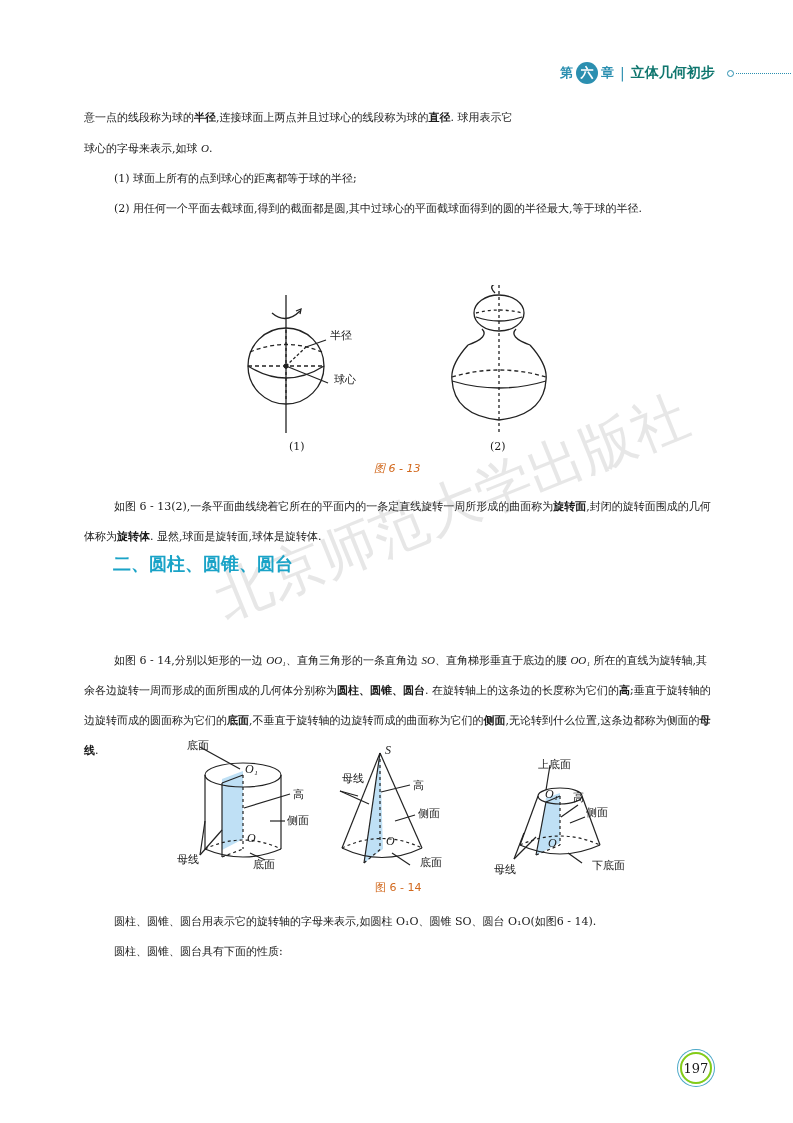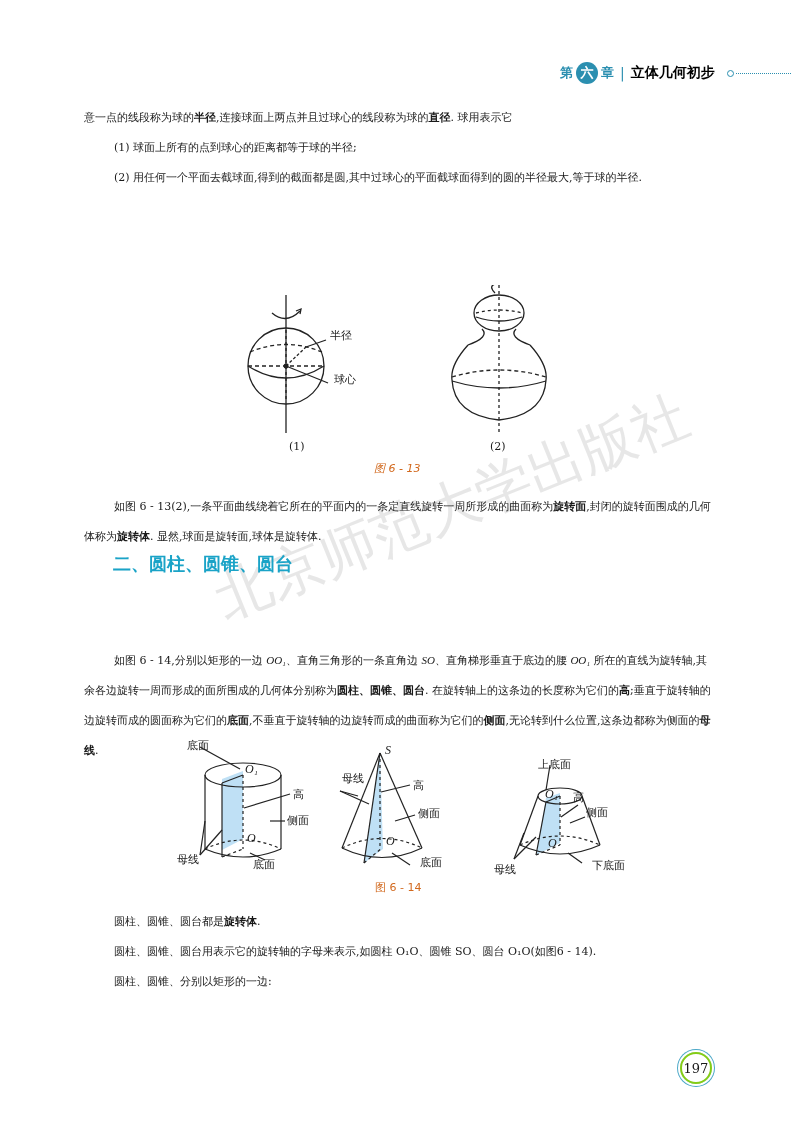--- a/index.html
+++ b/index.html
@@ -1,21 +1,21 @@
 <!DOCTYPE html>
 <html><head>
 <meta charset="utf-8">
 <style>
   html,body{margin:0;padding:0;background:#fff;}
   body{width:793px;height:1123px;position:relative;overflow:hidden;font-family:"DejaVu Serif","Liberation Serif",serif;color:#1a1a1a;}
   .header{position:absolute;top:62px;left:560px;display:flex;align-items:center;font-family:"DejaVu Sans","Liberation Sans",sans-serif;font-weight:bold;}
   .hdr-di,.hdr-zhang{color:#2b8fb0;font-size:13px;}
   .hdr-circle{width:22px;height:22px;border-radius:50%;background:#2b8fb0;color:#fff;font-size:13px;display:flex;align-items:center;justify-content:center;margin:0 3px;}
   .hdr-sep{color:#2b8fb0;margin:0 6px;font-weight:normal;font-size:14px;}
-  .hdr-title{color:#000000;font-size:14px;}
+  .hdr-title{color:#0f766e;font-size:14px;}
   .hdr-dot{width:5px;height:5px;border:1.5px solid #2b8fb0;border-radius:50%;margin-left:12px;}
   .hdr-line{width:55px;border-top:1.5px dotted #2b8fb0;margin-left:2px;}
   .text{position:absolute;left:84px;width:630px;font-size:11px;line-height:30px;}
   .p{margin:0;}
   .ind{text-indent:30px;}
   b{font-weight:bold;font-family:"DejaVu Sans","Liberation Sans",sans-serif;}
   i.m{font-style:italic;font-family:"Liberation Serif",serif;}
   .cap{position:absolute;font-size:11px;color:#d2691e;font-family:"DejaVu Sans","Liberation Sans",sans-serif;}
   .sub{position:absolute;font-size:11px;}
   .section-title{position:absolute;left:113px;top:552px;color:#1aa3c7;font-size:18px;font-weight:bold;font-family:"DejaVu Sans","Liberation Sans",sans-serif;}
@@ -33,20 +33,21 @@
   <span class="hdr-sep">|</span>
   <span class="hdr-title">立体几何初步</span>
   <span class="hdr-dot"></span>
   <span class="hdr-line"></span>
 </div>
 
 <div class="watermark">北京师范大学出版社</div>
 
 <div class="text" style="top:103px;">
   <p class="p"><span>意一点的线段称为球的</span><b>半径</b><span>,连接球面上两点并且过球心的线段称为球的</span><b>直径</b><span>. 球用表示它</span></p>
+  <p class="p"><span>球心的字母来表示,如球 </span><i class="m">O</i><span>.</span></p>
   <p class="p ind">(1) 球面上所有的点到球心的距离都等于球的半径;</p>
   <p class="p ind">(2) 用任何一个平面去截球面,得到的截面都是圆,其中过球心的平面截球面得到的圆的半径最大,等于球的半径.</p>
 </div>
 
 <svg style="position:absolute;left:220px;top:285px;" width="380" height="175" viewBox="0 0 380 175">
   <g fill="none" stroke="#222" stroke-width="1.3">
 
     <line x1="66" y1="10" x2="66" y2="148"></line>
     <path d="M52 28 Q66 40 80 26"></path>
     <path d="M76 26 l5 -2 -1 5"></path>
@@ -158,18 +159,17 @@
 <span class="lbl" style="left:538px;top:757px;">上底面</span>
 <i class="m lbl" style="left:545px;top:787px;font-size:12px;">O₁</i>
 <span class="lbl" style="left:573px;top:790px;">高</span>
 <span class="lbl" style="left:586px;top:805px;">侧面</span>
 <i class="m lbl" style="left:548px;top:836px;font-size:12px;">O</i>
 <span class="lbl" style="left:580px;top:858px;margin-left:12px;">下底面</span>
 <span class="lbl" style="left:494px;top:862px;">母线</span>
 <span class="cap" style="left:375px;top:880px;">图 6 - 14</span>
 
 <div class="text" style="top:907px;">
-  <p class="p ind"><span>圆柱、圆锥、圆台都是</span><b>旋转体</b><span>.</span></p>
   <p class="p ind">圆柱、圆锥、圆台用表示它的旋转轴的字母来表示,如圆柱 O₁O、圆锥 SO、圆台 O₁O(如图6 - 14).</p>
-  <p class="p ind">圆柱、圆锥、分别以矩形的一边:</p>
+  <p class="p ind">圆柱、圆锥、圆台具有下面的性质:</p>
 </div>
 
 <div class="pagenum">197</div>
 
 </body></html>

